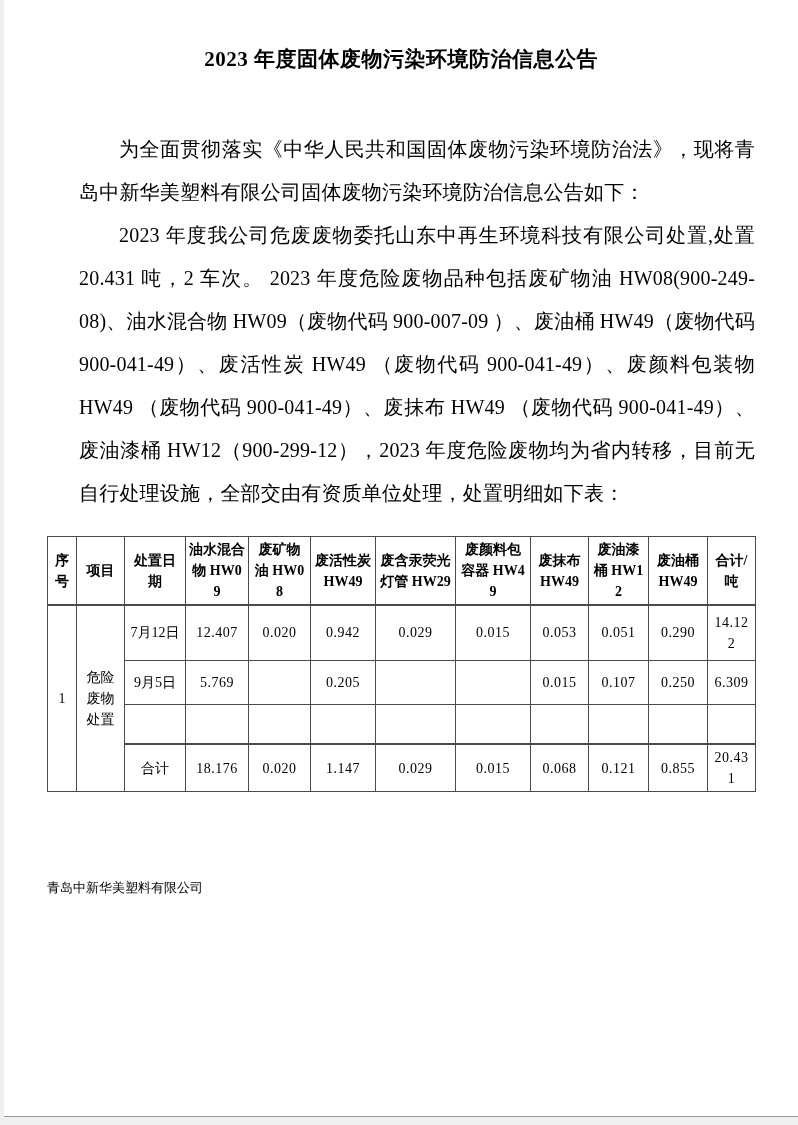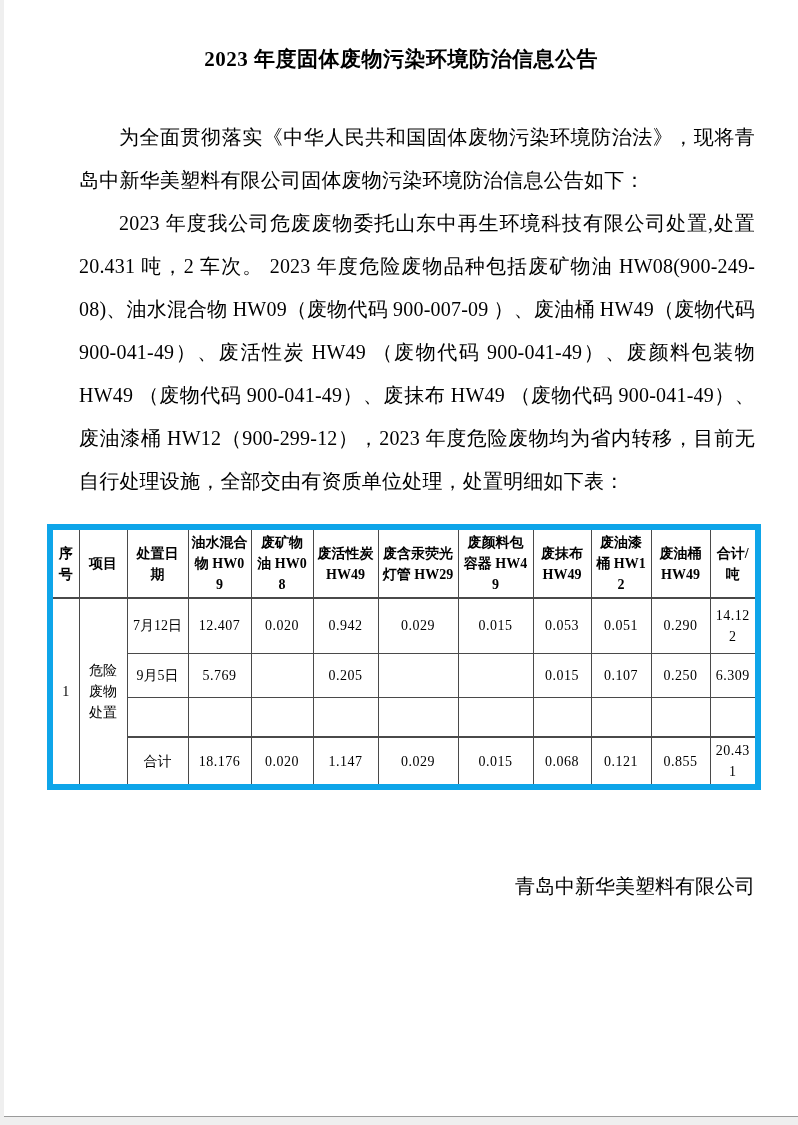--- a/index.html
+++ b/index.html
@@ -18,36 +18,36 @@
     background: #ffffff;
     border-bottom: 1px solid #9a9a9a;
     padding: 44px 43px 0 43px;
   }
   .doc-title {
     font-size: 21px;
     line-height: 30px;
     font-weight: bold;
     text-align: center;
     letter-spacing: 0.5px;
-    margin-bottom: 42px;
+    margin-bottom: 54px;
   }
   .para {
     font-size: 20px;
     line-height: 43px;
     text-align: justify;
     text-indent: 2em;
     letter-spacing: 0.2px;
     margin-left: 32px;
   }
   table.disposal {
     margin-top: 21px;
     width: 708px;
     border-collapse: collapse;
     table-layout: fixed;
-    border: 6px solid #0ea5e9;
+    border: 1px solid #0ea5e9;
     font-size: 14px;
   }
   table.disposal th, table.disposal td {
     border: 1px solid #4a4a4a;
     text-align: center;
     vertical-align: middle;
     padding: 2px 3px;
     line-height: 21px;
     word-break: break-all;
     overflow: hidden;
@@ -56,22 +56,21 @@
     font-weight: bold;
     height: 50px;
     border-bottom-width: 2px;
   }
   tr.row-a td { height: 55px; }
   tr.row-b td { height: 44px; }
   tr.row-c td { height: 40px; }
   tr.row-total td { height: 39px; border-top-width: 2px; }
   td.num { letter-spacing: 0.5px; }
   .sig {
-    text-align: right;
-    font-size: 20px;
+    font-size: 13px;
     line-height: 28px;
   }
   .sig.company { margin-top: 82px; }
   .sig.sign-date { margin-top: 22px; padding-right: 25px; }
 </style>
 </head>
 <body>
 
 <div class="page">
 

